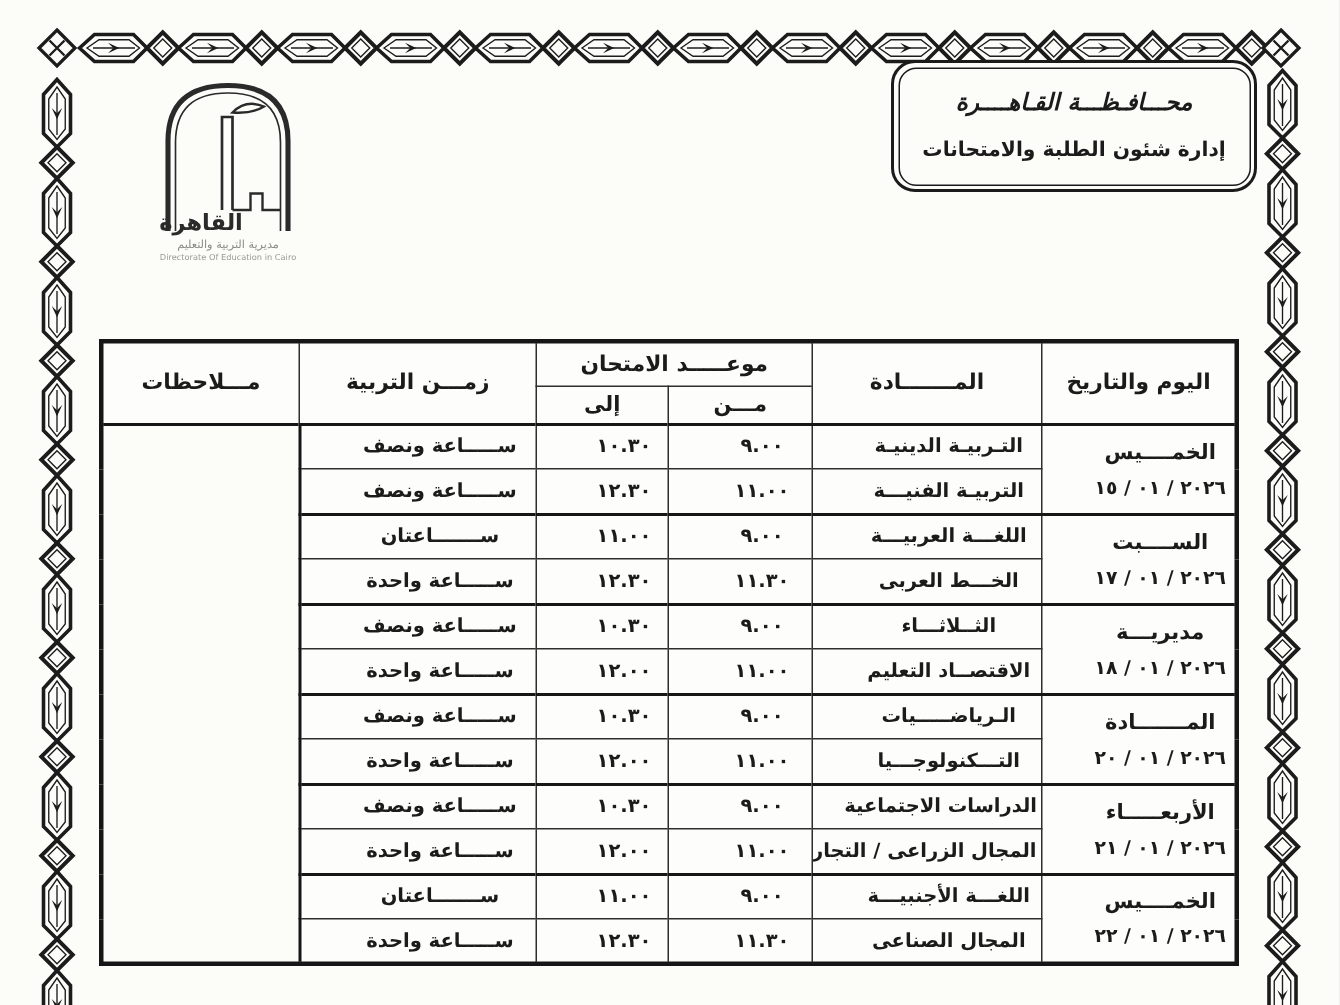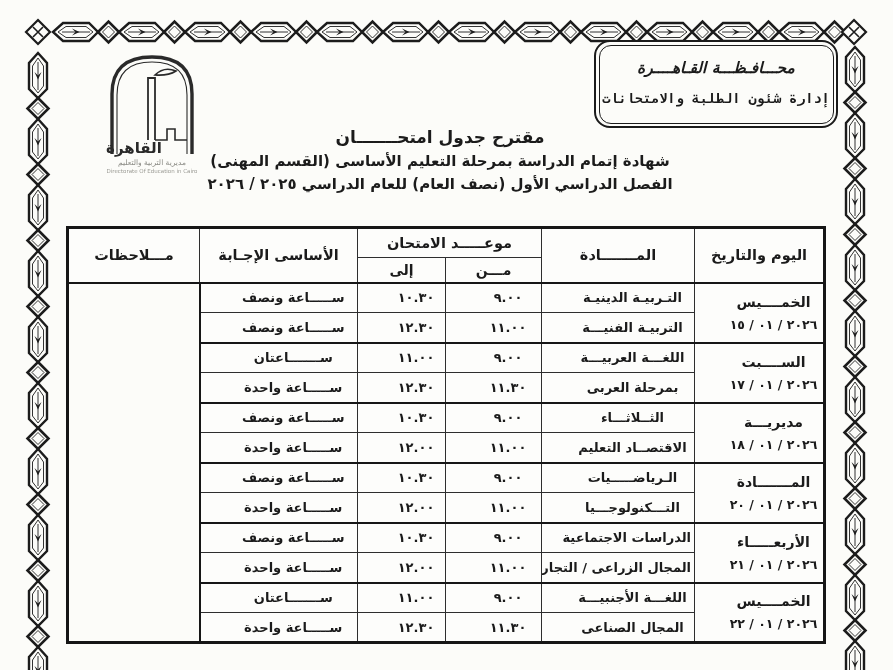--- a/index.html
+++ b/index.html
@@ -24,21 +24,21 @@
     padding: 2.5px; background:#fcfcf9;
   }
   .letterhead-inner {
     width:100%; height:100%;
     border: 1.2px solid #1b1b1b; border-radius: 12px;
     display:flex; flex-direction:column; align-items:center; justify-content:center;
     gap: 12px; padding: 2px 6px;
   }
   .lh-line { font-weight:700; white-space:nowrap; line-height:1.35; }
   .lh-calligraphy { font-style: italic; font-size: 15.5px; }
-  .lh-line3 { font-size: 13.5px; font-family: Liberation Mono, monospace; }
+  .lh-line3 { font-size: 13.5px; }
 
   
   .logo { position:absolute; left:78px; top:42px; width:148px; height:135px; }
 
   
   .title-block {
     position:absolute; left:130px; top:127px; width:620px;
     text-align:center; font-weight:700;
   }
   .title-line1 { font-size: 17px; }
@@ -145,41 +145,36 @@
     <text x="74" y="131" text-anchor="middle" font-size="5.5" fill="#9a9a94">Directorate Of Education in Cairo</text>
   </svg>
 
   <div class="letterhead">
     <div class="letterhead-inner">
       <div class="lh-line lh-calligraphy">محـــافـظـــة القـاهــــرة</div>
       <div class="lh-line lh-line3">إدارة شئون الطلبة والامتحانات</div>
     </div>
   </div>
 
-  <div class="title-block">
-    <div class="title-line1">مقترح جدول امتحـــــــان</div>
-    <div class="title-line2">شهادة إتمام الدراسة بمرحلة التعليم الأساسى (القسم المهنى)</div>
-    <div class="title-line3">الفصل الدراسي الأول (نصف العام) للعام الدراسي ٢٠٢٥ / ٢٠٢٦</div>
-  </div>
 
   <table class="schedule">
     <colgroup>
       <col style="width:130px">
         <col style="width:153px">
         <col style="width:96px">
       <col style="width:88px">
         <col style="width:158px">
         <col style="width:132px">
     </colgroup>
     <thead>
       <tr class="h1">
         <th rowspan="2">اليوم والتاريخ</th>
         <th rowspan="2">المـــــــادة</th>
         <th colspan="2">موعـــــد الامتحان</th>
-        <th rowspan="2">الأساسى الإجـابة</th>
+        <th rowspan="2">زمـــن التربية</th>
         <th rowspan="2">مـــلاحظات</th>
       </tr>
       <tr class="h2">
         <th>مـــن</th>
         <th>إلى</th>
       </tr>
     </thead>
     <tbody id="schedule-body">
         <tr class="group-start">
           <td class="day-cell" rowspan="2">
@@ -202,21 +197,21 @@
           <td class="day-cell" rowspan="2">
             <div class="day-name">الســــبت</div>
             <div class="day-date" dir="ltr">٢٠٢٦ / ٠١ / ١٧</div>
           </td>
           <td class="subject-cell">اللغـــة العربيـــة</td>
           <td class="time-cell" dir="ltr">٩.٠٠</td>
           <td class="time-cell" dir="ltr">١١.٠٠</td>
           <td class="duration-cell">ســـــــاعتان</td>
         </tr>
         <tr>
-          <td class="subject-cell">بمرحلة العربى</td>
+          <td class="subject-cell">الخـــط العربى</td>
           <td class="time-cell" dir="ltr">١١.٣٠</td>
           <td class="time-cell" dir="ltr">١٢.٣٠</td>
           <td class="duration-cell">ســـــاعة واحدة</td>
         </tr>
         <tr class="group-start">
           <td class="day-cell" rowspan="2">
             <div class="day-name">مديريـــة</div>
             <div class="day-date" dir="ltr">٢٠٢٦ / ٠١ / ١٨</div>
           </td>
           <td class="subject-cell">الثــلاثـــاء</td>

